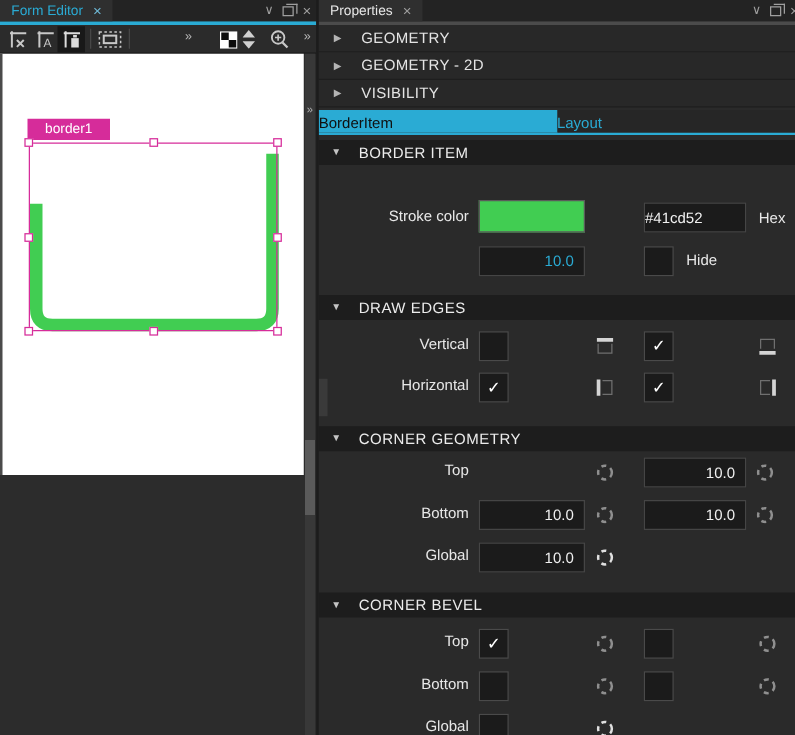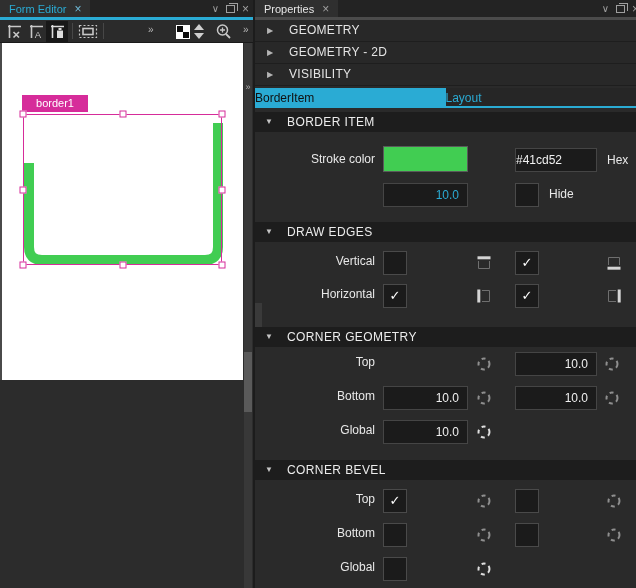--- a/index.html
+++ b/index.html
@@ -213,21 +213,21 @@
     <div class="subtabs">
       <div class="subtab active">BorderItem</div>
       <div class="subtab inactive">Layout</div>
     </div>
 
     <div class="phead">
       <span class="arr">▼</span>
       <span class="lbl">BORDER ITEM</span>
     </div>
 
-    <div class="prow" style="height:28px;margin-top:14px">
+    <div class="prow" style="height:28px;margin-top:28px">
       <span class="plabel" style="top:6px">Stroke color</span>
       <span class="swatch"></span>
       <span class="field b hexfield" style="top:2px">#41cd52</span>
       <span class="suffix" style="left:352px;top:7px">Hex</span>
     </div>
 
     <div class="prow" style="margin-top:8px">
       <span class="field modified">10.0</span>
       <span class="cb b"></span>
       <span class="suffix" style="left:294px">Hide</span>

